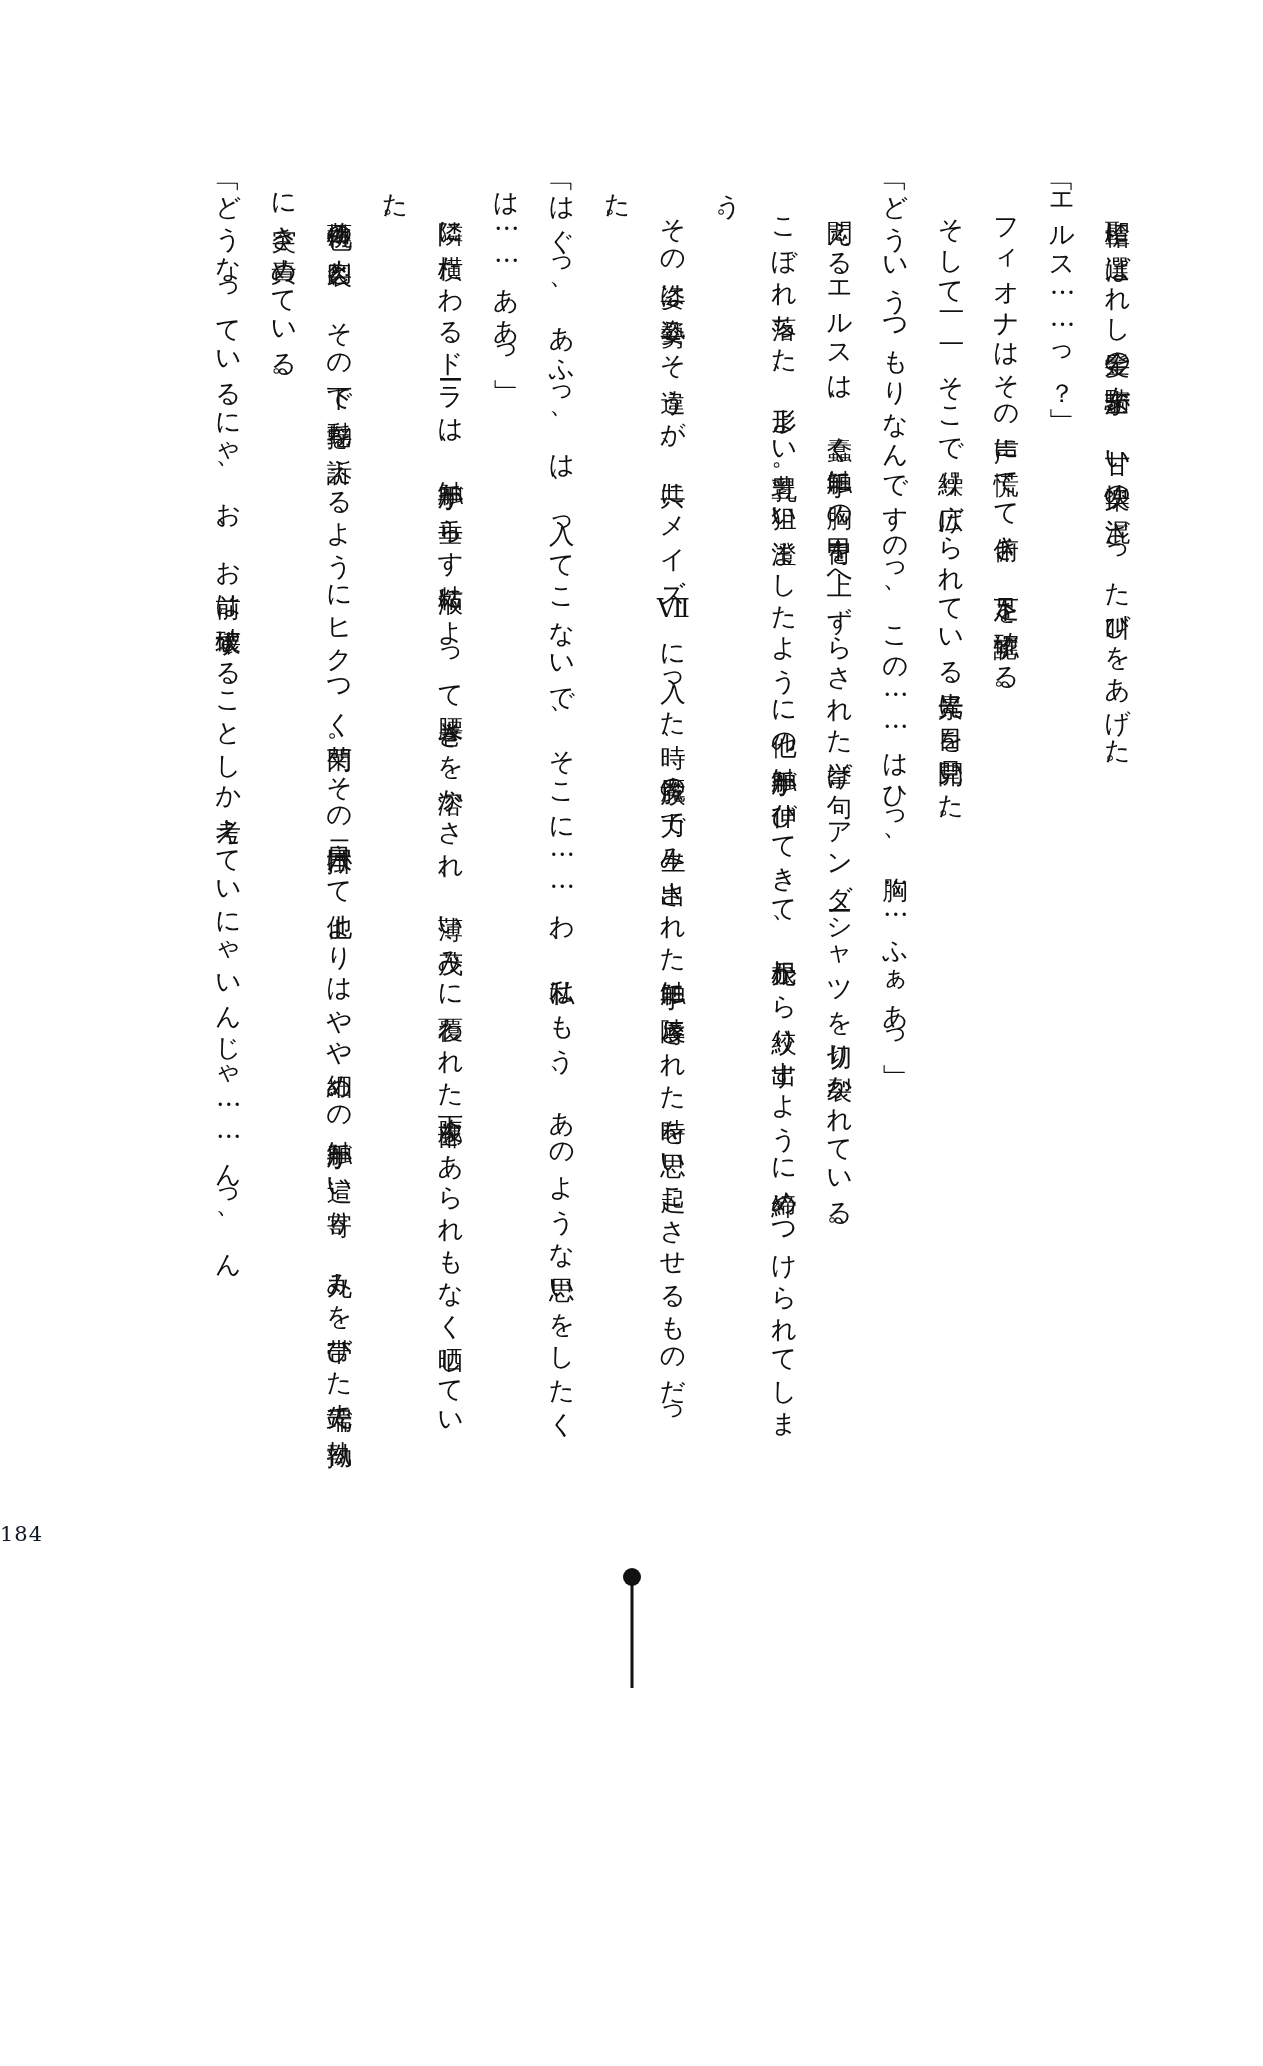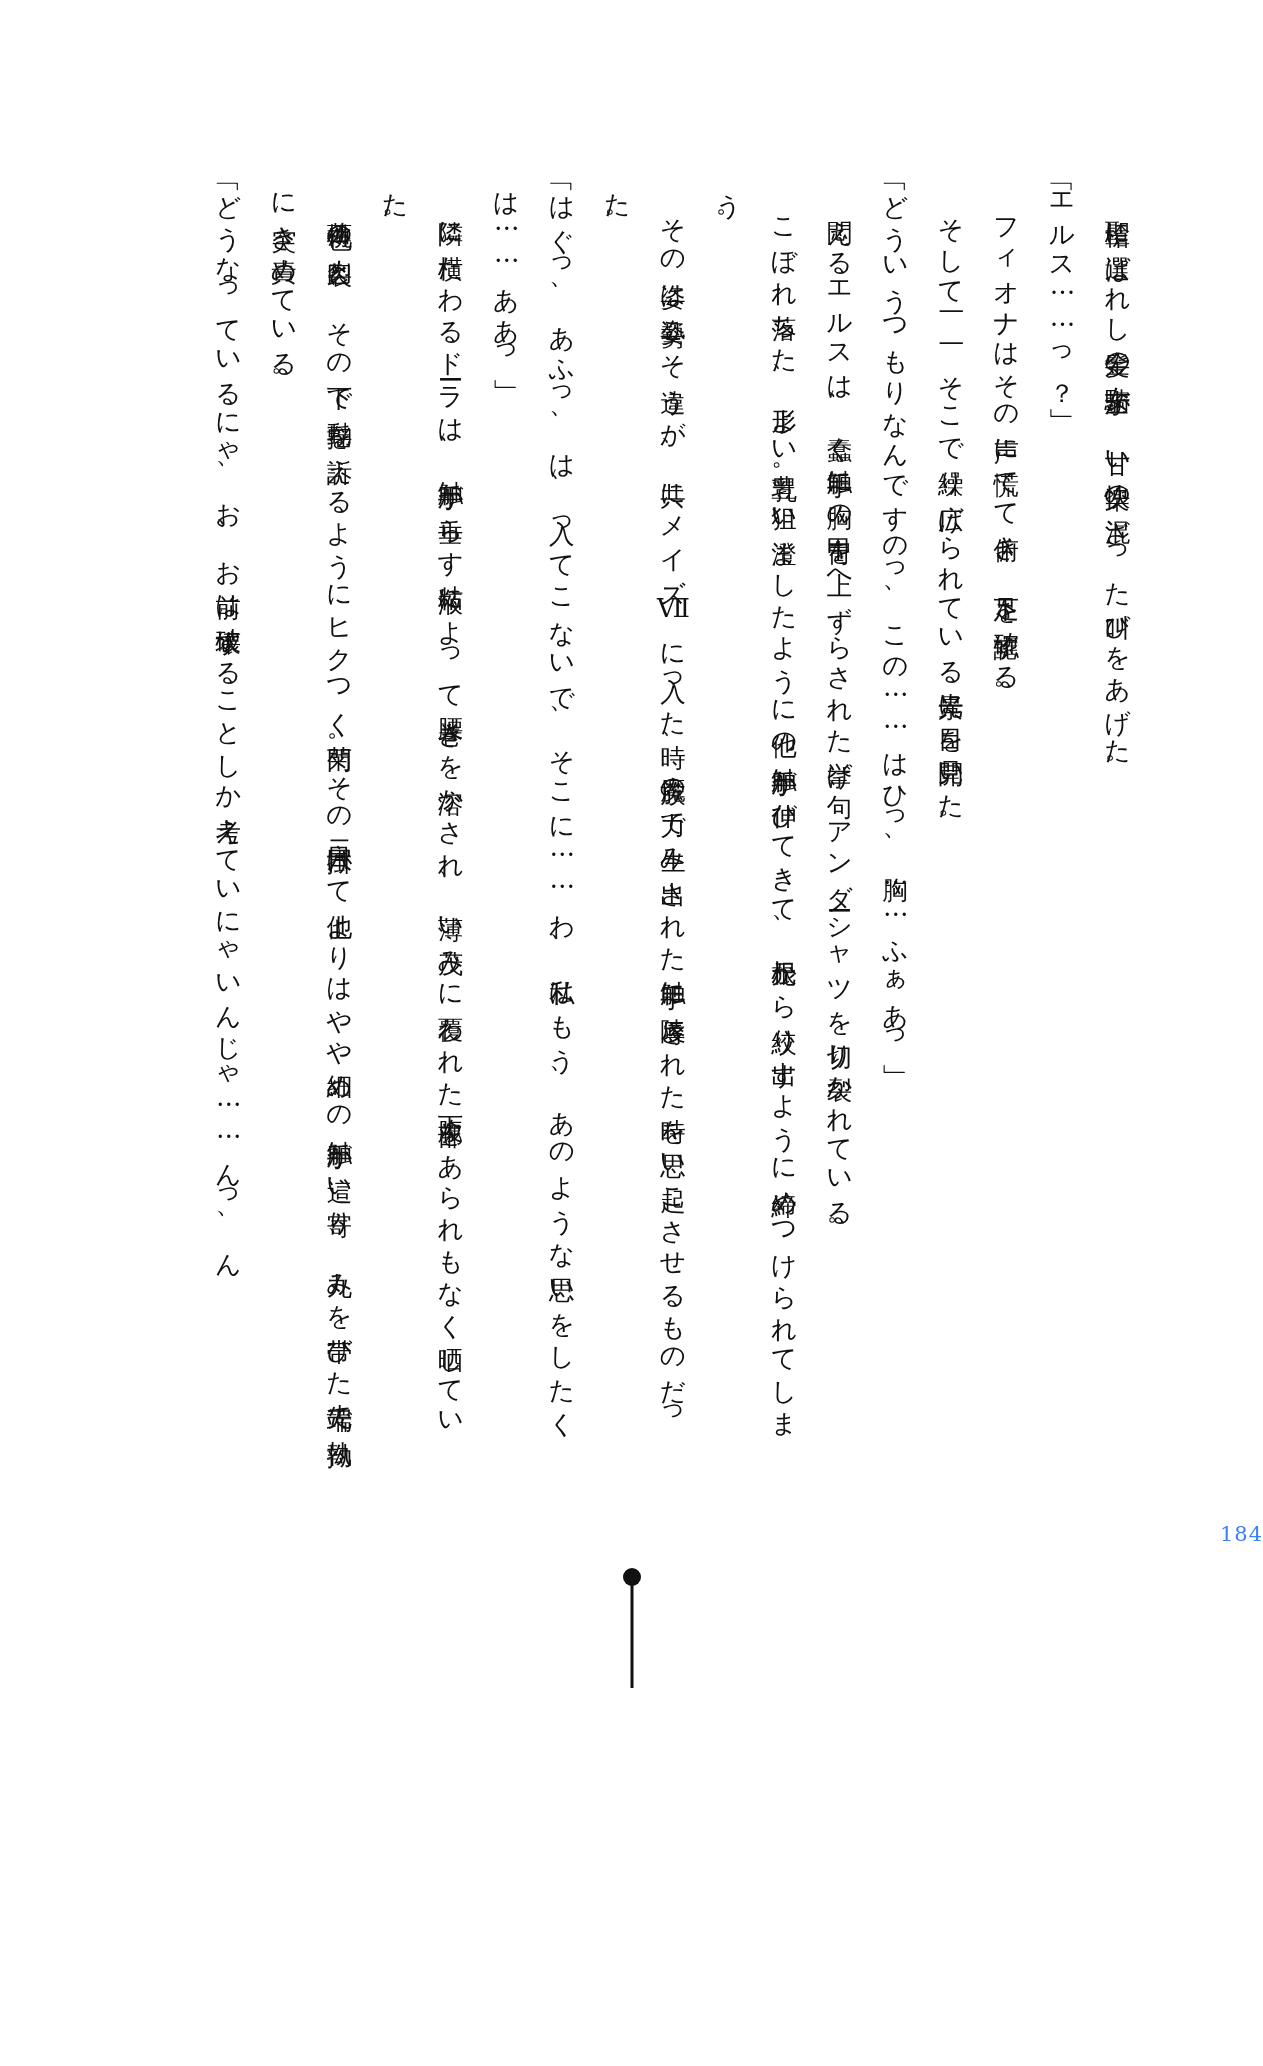--- a/index.html
+++ b/index.html
@@ -50,24 +50,24 @@
   .text-body p.indent {
     text-indent: 1em;
   }
 
   
   .page-number {
     position: absolute;
     left: 0;
     right: 0;
     top: 1522px;
-    text-align: right;
+    text-align: left;
     font-size: 21px;
     letter-spacing: 1px;
-    color: #3b82f6;
+    color: #0f172a;
     font-family: "DejaVu Serif", "Liberation Serif", serif;
   }
 
   
   .bottom-mark {
     position: absolute;
     left: 50%;
     top: 1568px;
     transform: translateX(-50%);
     width: 20px;

